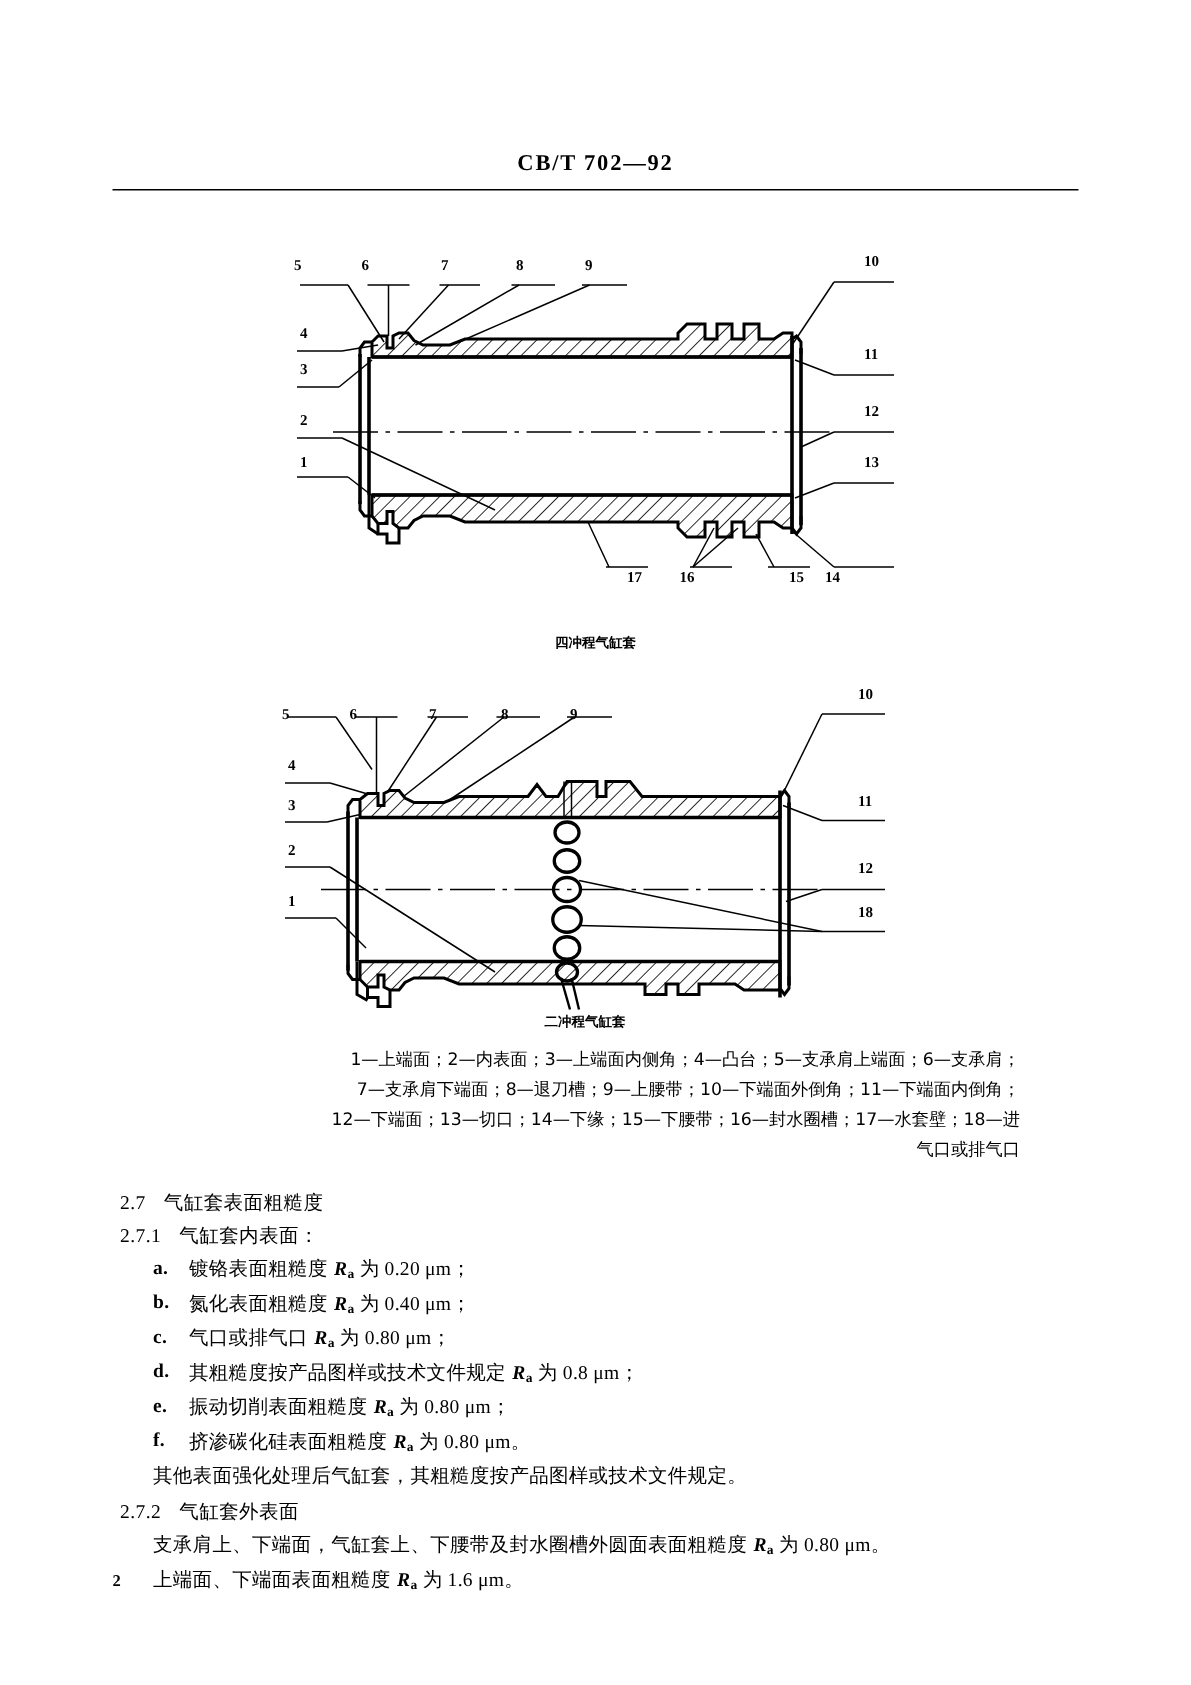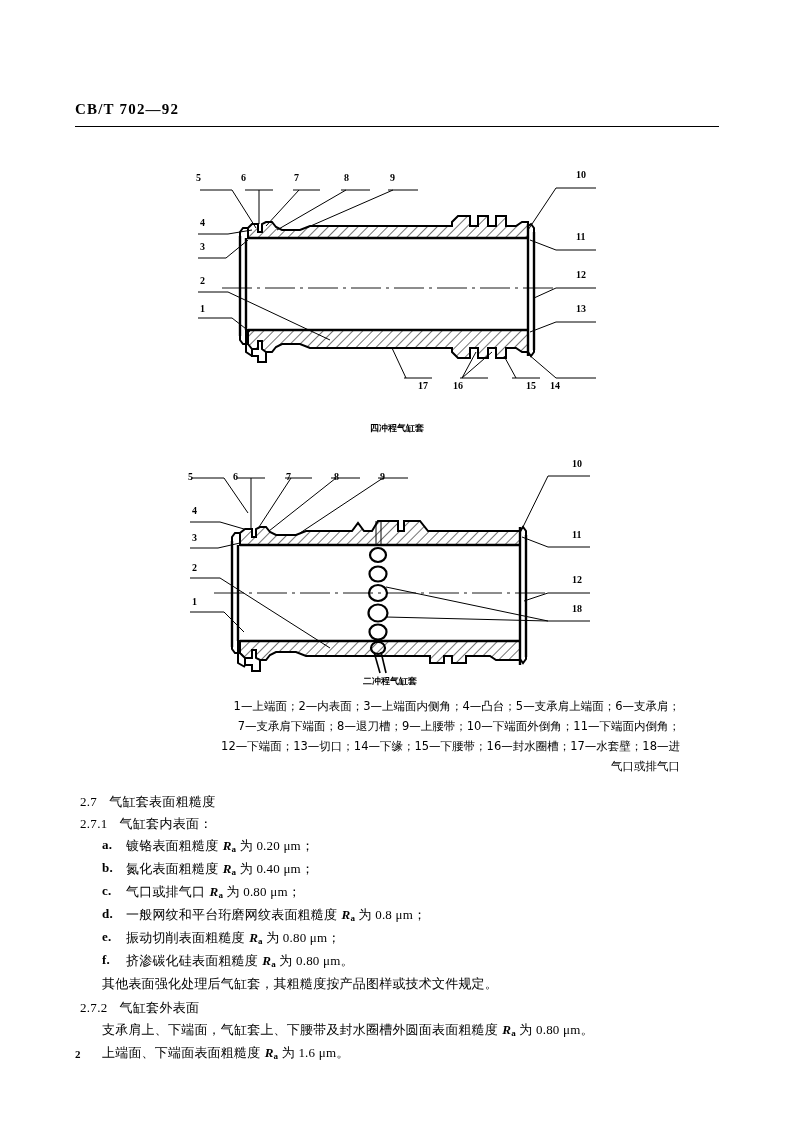--- a/index.html
+++ b/index.html
@@ -9,21 +9,21 @@
     font-family:"Liberation Serif","DejaVu Serif",serif;
     color:#000;
     position:relative;
     overflow:hidden;
   }
   .page{position:absolute;left:0;top:0;width:794px;height:1123px;}
 
   
   .header{
     position:absolute;left:75px;top:100px;width:644px;
-    text-align:left;
+    text-align:center;
   }
   .header-title{
     font-size:15px;font-weight:bold;letter-spacing:1.2px;
     font-family:"Liberation Serif",serif;
   }
   .header-rule{
     position:absolute;left:75px;top:126px;width:644px;height:0;
     border-top:1.6px solid #000;
   }
 
@@ -348,21 +348,21 @@
       <li>
         <span class="mark">a.</span><span>镀铬表面粗糙度 </span><span class="ra">R</span><span class="ra rasub">a</span><span class="num-val"> 为 0.20 μm；</span>
       </li>
       <li>
         <span class="mark">b.</span><span>氮化表面粗糙度 </span><span class="ra">R</span><span class="ra rasub">a</span><span class="num-val"> 为 0.40 μm；</span>
       </li>
       <li>
         <span class="mark">c.</span><span>气口或排气口 </span><span class="ra">R</span><span class="ra rasub">a</span><span class="num-val"> 为 0.80 μm；</span>
       </li>
       <li>
-        <span class="mark">d.</span><span>一般网纹和平台珩磨网纹表面粗糙度 </span><span class="ra">R</span><span class="ra rasub">a</span><span class="num-val"> 为 0.8 μm；</span>
+        <span class="mark">d.</span><span>其粗糙度按产品图样或技术文件规定 </span><span class="ra">R</span><span class="ra rasub">a</span><span class="num-val"> 为 0.8 μm；</span>
       </li>
       <li>
         <span class="mark">e.</span><span>振动切削表面粗糙度 </span><span class="ra">R</span><span class="ra rasub">a</span><span class="num-val"> 为 0.80 μm；</span>
       </li>
       <li>
         <span class="mark">f.</span><span>挤渗碳化硅表面粗糙度 </span><span class="ra">R</span><span class="ra rasub">a</span><span class="num-val"> 为 0.80 μm。</span>
       </li>
     </ul>
 
     <div class="para">其他表面强化处理后气缸套，其粗糙度按产品图样或技术文件规定。</div>

